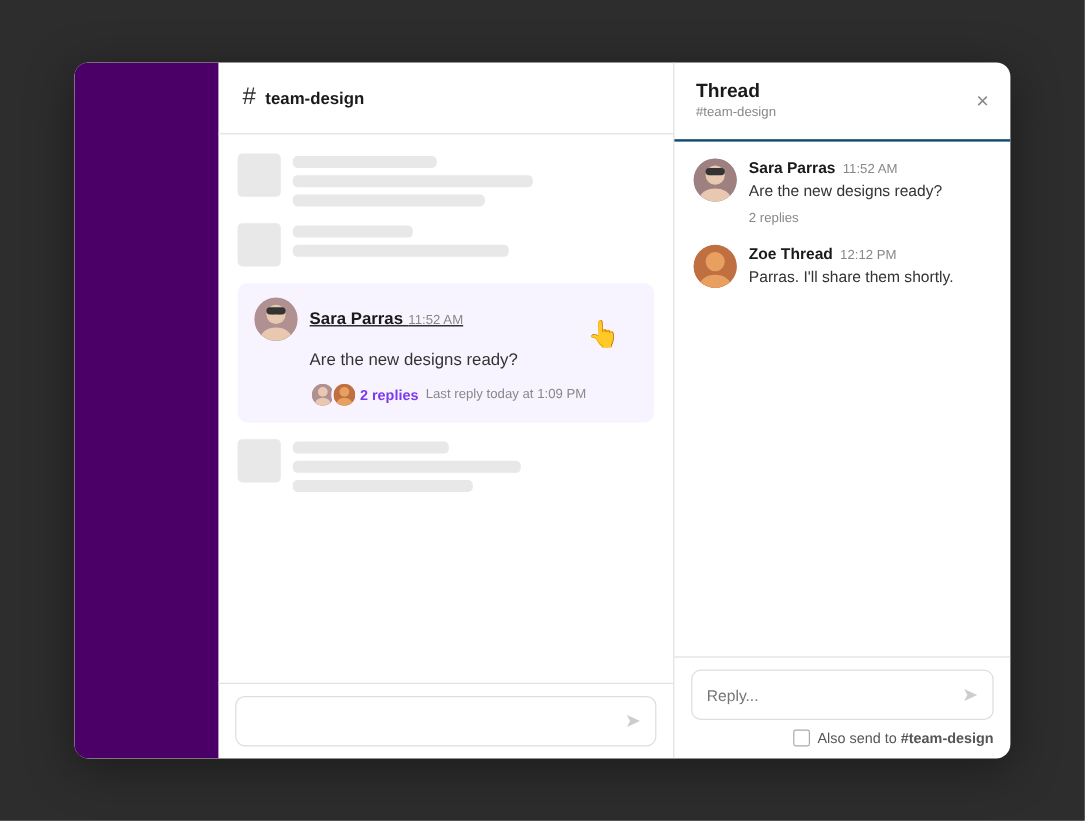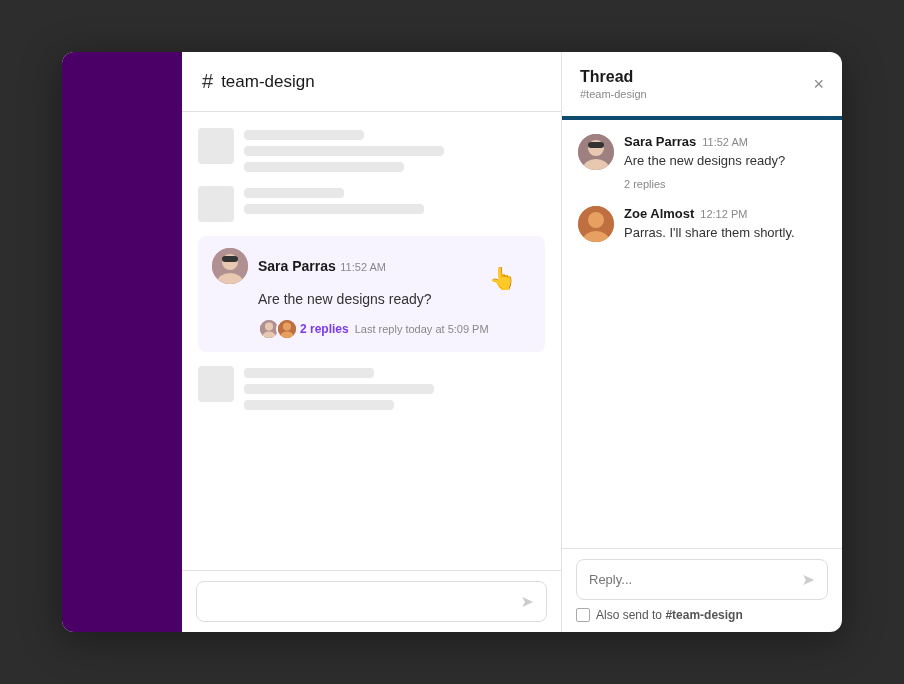--- a/index.html
+++ b/index.html
@@ -39,22 +39,22 @@
       display: flex;
       align-items: center;
       gap: 8px;
     }
     .channel-header .hash {
       font-size: 20px;
       color: #333;
       font-weight: 300;
     }
     .channel-header .channel-name {
-      font-size: 17px;
-      font-weight: 400;
+      font-size: 14px;
+      font-weight: 700;
       color: #1a1a1a;
     }
     .channel-messages {
       flex: 1;
       padding: 16px;
       overflow-y: auto;
       display: flex;
       flex-direction: column;
       gap: 14px;
     }
@@ -87,20 +87,21 @@
       background: #f8f4ff;
       border-radius: 8px;
       padding: 12px 14px;
       position: relative;
     }
     .msg-header {
       display: flex;
       align-items: center;
       gap: 10px;
       margin-bottom: 6px;
+      text-decoration: underline;
     }
     .msg-author {
       font-weight: 700;
       font-size: 14px;
       color: #1a1a1a;
     }
     .msg-time {
       font-size: 11px;
       color: #888;
     }
@@ -177,21 +178,21 @@
     }
     
     .thread-panel {
       width: 280px;
       display: flex;
       flex-direction: column;
       flex-shrink: 0;
     }
     .thread-header {
       padding: 16px 18px;
-      border-bottom: 4px solid #0c4a6e;
+      border-bottom: 2px solid #0c4a6e;
       display: flex;
       align-items: center;
       justify-content: space-between;
     }
     .thread-title-group {}
     .thread-title {
       font-size: 16px;
       font-weight: 700;
       color: #1a1a1a;
     }
@@ -278,20 +279,21 @@
       color: #ccc;
       font-size: 16px;
       cursor: pointer;
       background: none;
       border: none;
     }
     .also-send-row {
       display: flex;
       align-items: center;
       gap: 6px;
+      justify-content: flex-end;
     }
     .also-send-checkbox {
       width: 14px;
       height: 14px;
       border: 1.5px solid #aaa;
       border-radius: 2px;
       cursor: pointer;
     }
     .also-send-label {
       font-size: 12px;
@@ -386,21 +388,21 @@
               <div class="inner" style="background:#c07040;">
                 <svg viewBox="0 0 22 22" xmlns="http://www.w3.org/2000/svg" width="22" height="22">
                   <rect width="22" height="22" fill="#c07040"></rect>
                   <circle cx="11" cy="8" r="5" fill="#e8a060"></circle>
                   <ellipse cx="11" cy="20" rx="8" ry="6" fill="#e8a060"></ellipse>
                 </svg>
               </div>
             </div>
           </div>
           <span class="reply-link">2 replies</span>
-          <span class="reply-meta">Last reply today at 5:09 PM</span>
+          <span class="reply-meta">Last reply today at 1:09 PM</span>
         </div>
       </div>
 
       <div class="skeleton-msg">
         <div class="skeleton-avatar"></div>
         <div class="skeleton-lines">
           <div class="skeleton-line" style="width:130px"></div>
           <div class="skeleton-line" style="width:190px"></div>
           <div class="skeleton-line" style="width:150px"></div>
         </div>
@@ -450,21 +452,21 @@
       <div class="thread-msg">
         <div class="thread-avatar thread-zoe-bg">
           <svg viewBox="0 0 36 36" xmlns="http://www.w3.org/2000/svg" width="36" height="36">
             <rect width="36" height="36" rx="18" fill="#c07040"></rect>
             <circle cx="18" cy="14" r="8" fill="#e8a060"></circle>
             <ellipse cx="18" cy="34" rx="13" ry="9" fill="#e8a060"></ellipse>
           </svg>
         </div>
         <div class="thread-msg-content">
           <div class="thread-msg-header">
-            <span class="thread-author">Zoe Almost</span>
+            <span class="thread-author">Zoe Thread</span>
             <span class="thread-time">12:12 PM</span>
           </div>
           <div class="thread-msg-body">Parras. I'll share them shortly.</div>
         </div>
       </div>
 
     </div>
 
     <div class="thread-reply-area">
       <div class="thread-compose-box">

